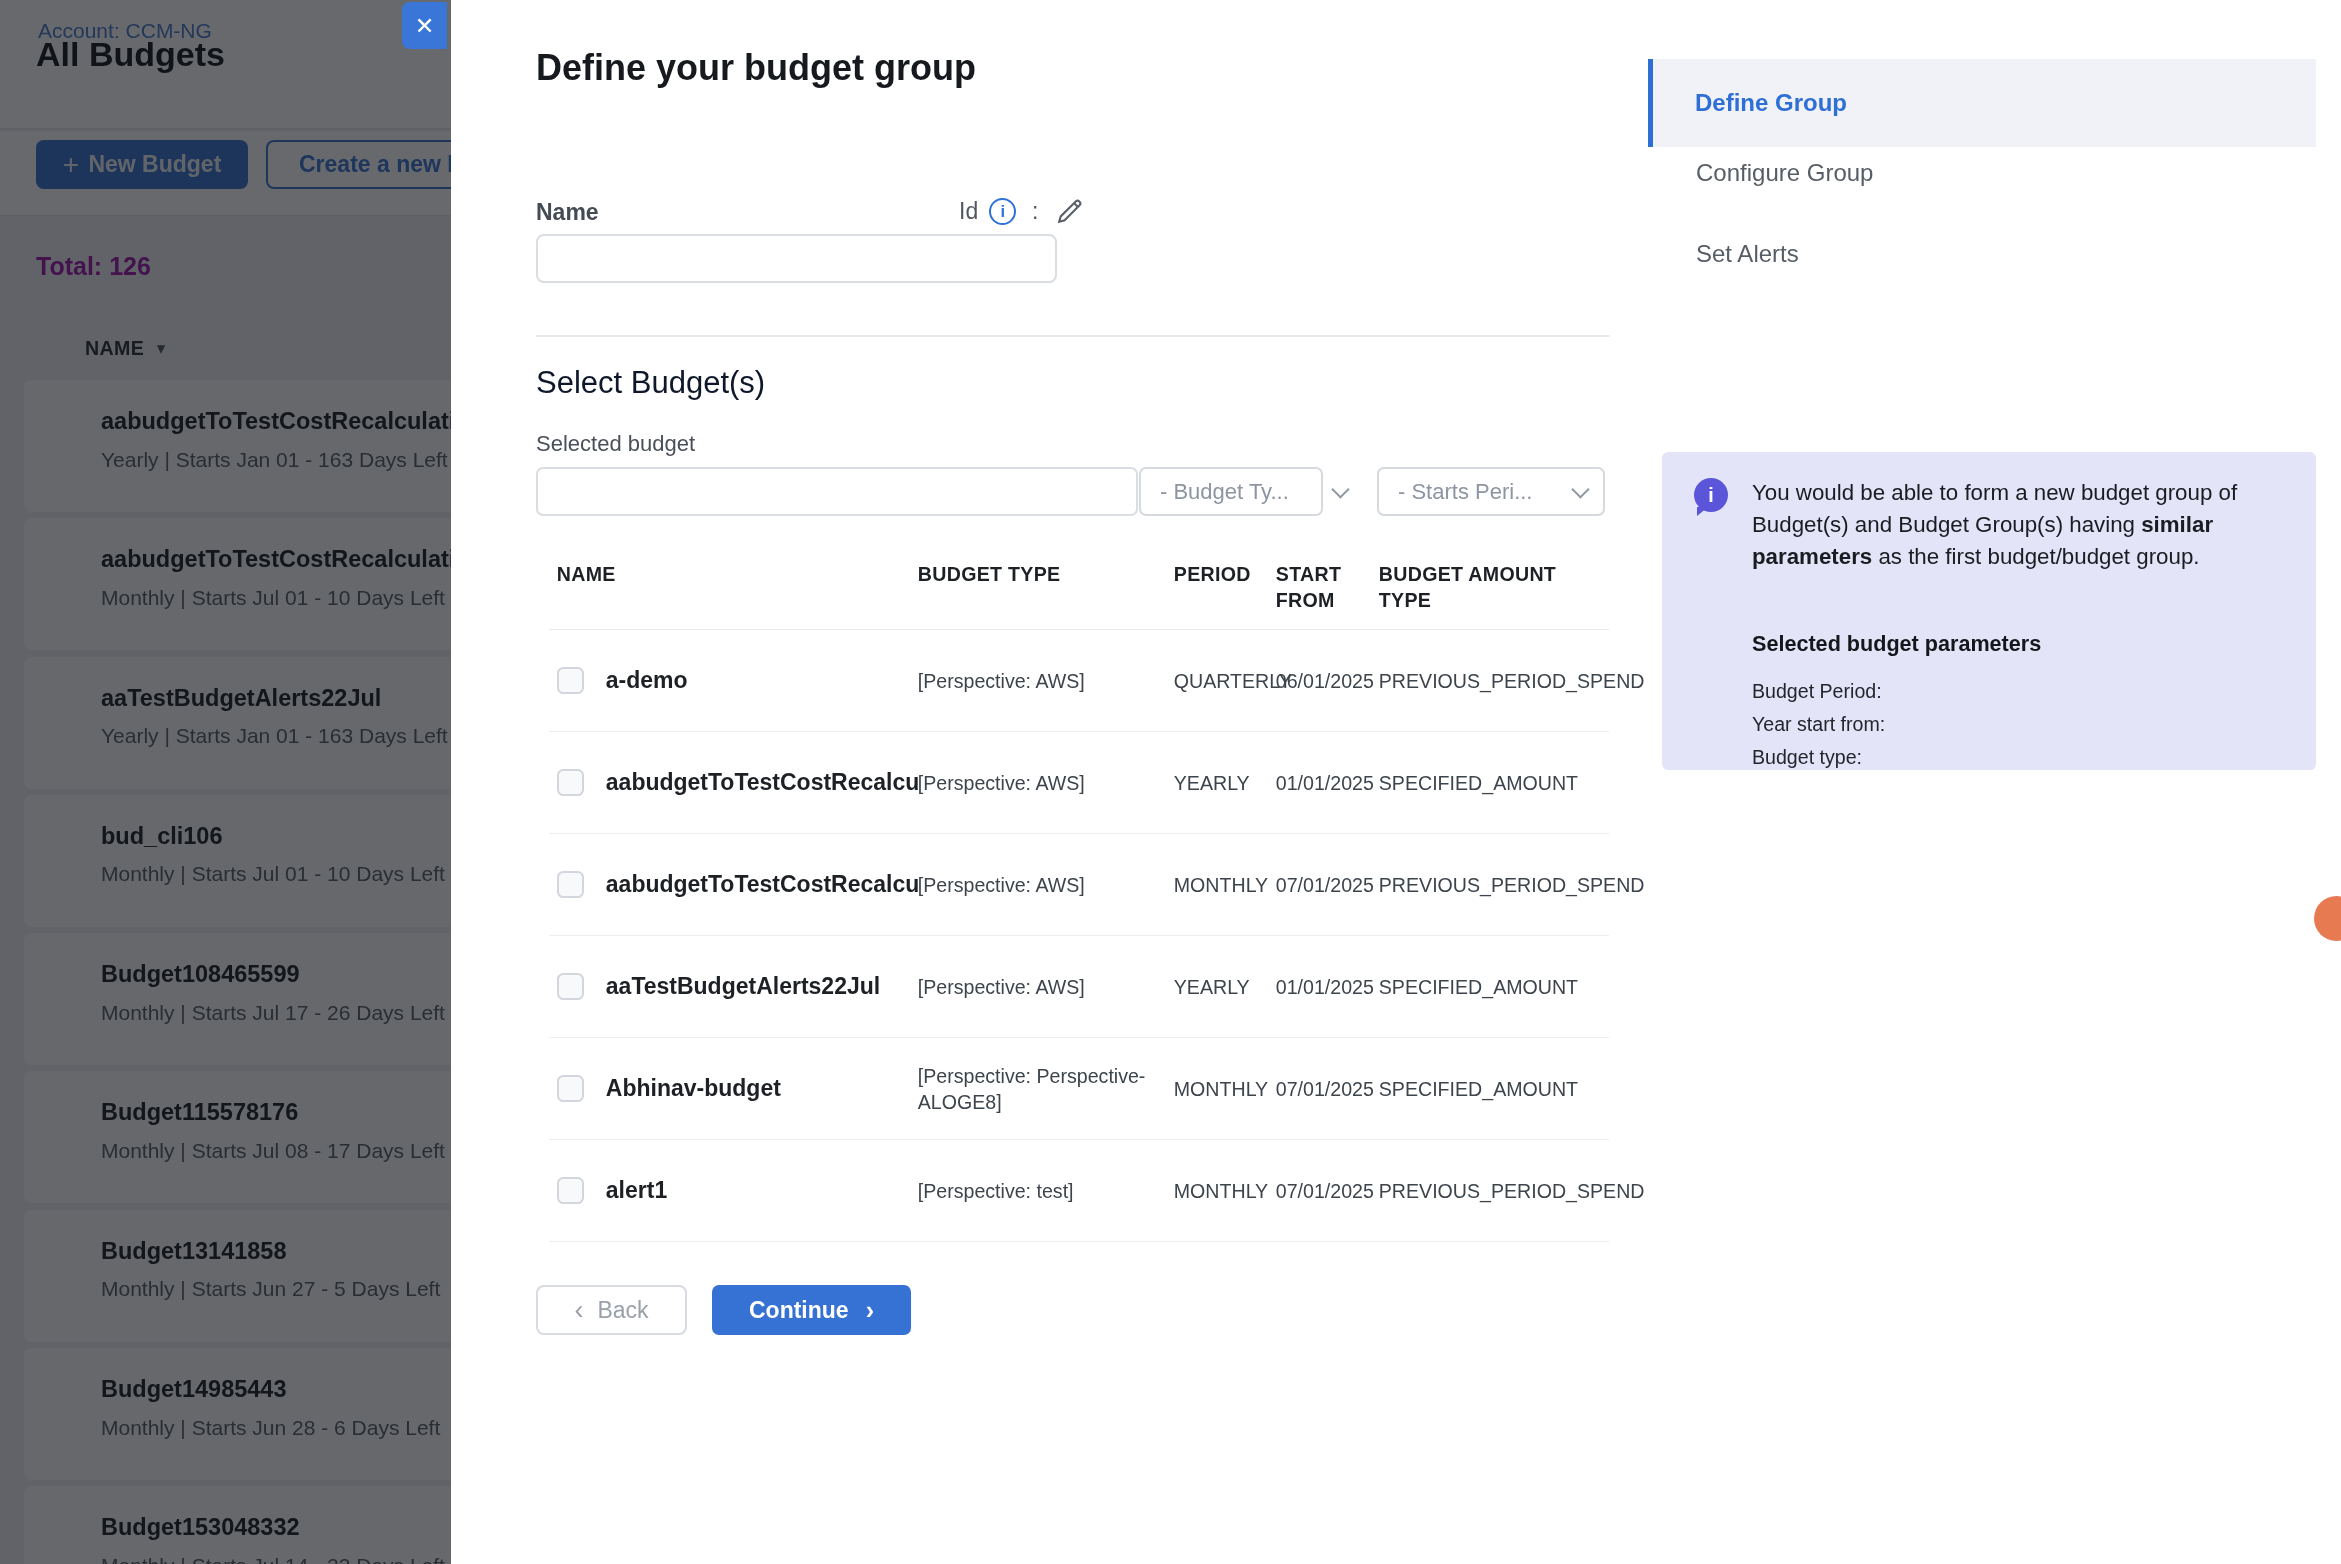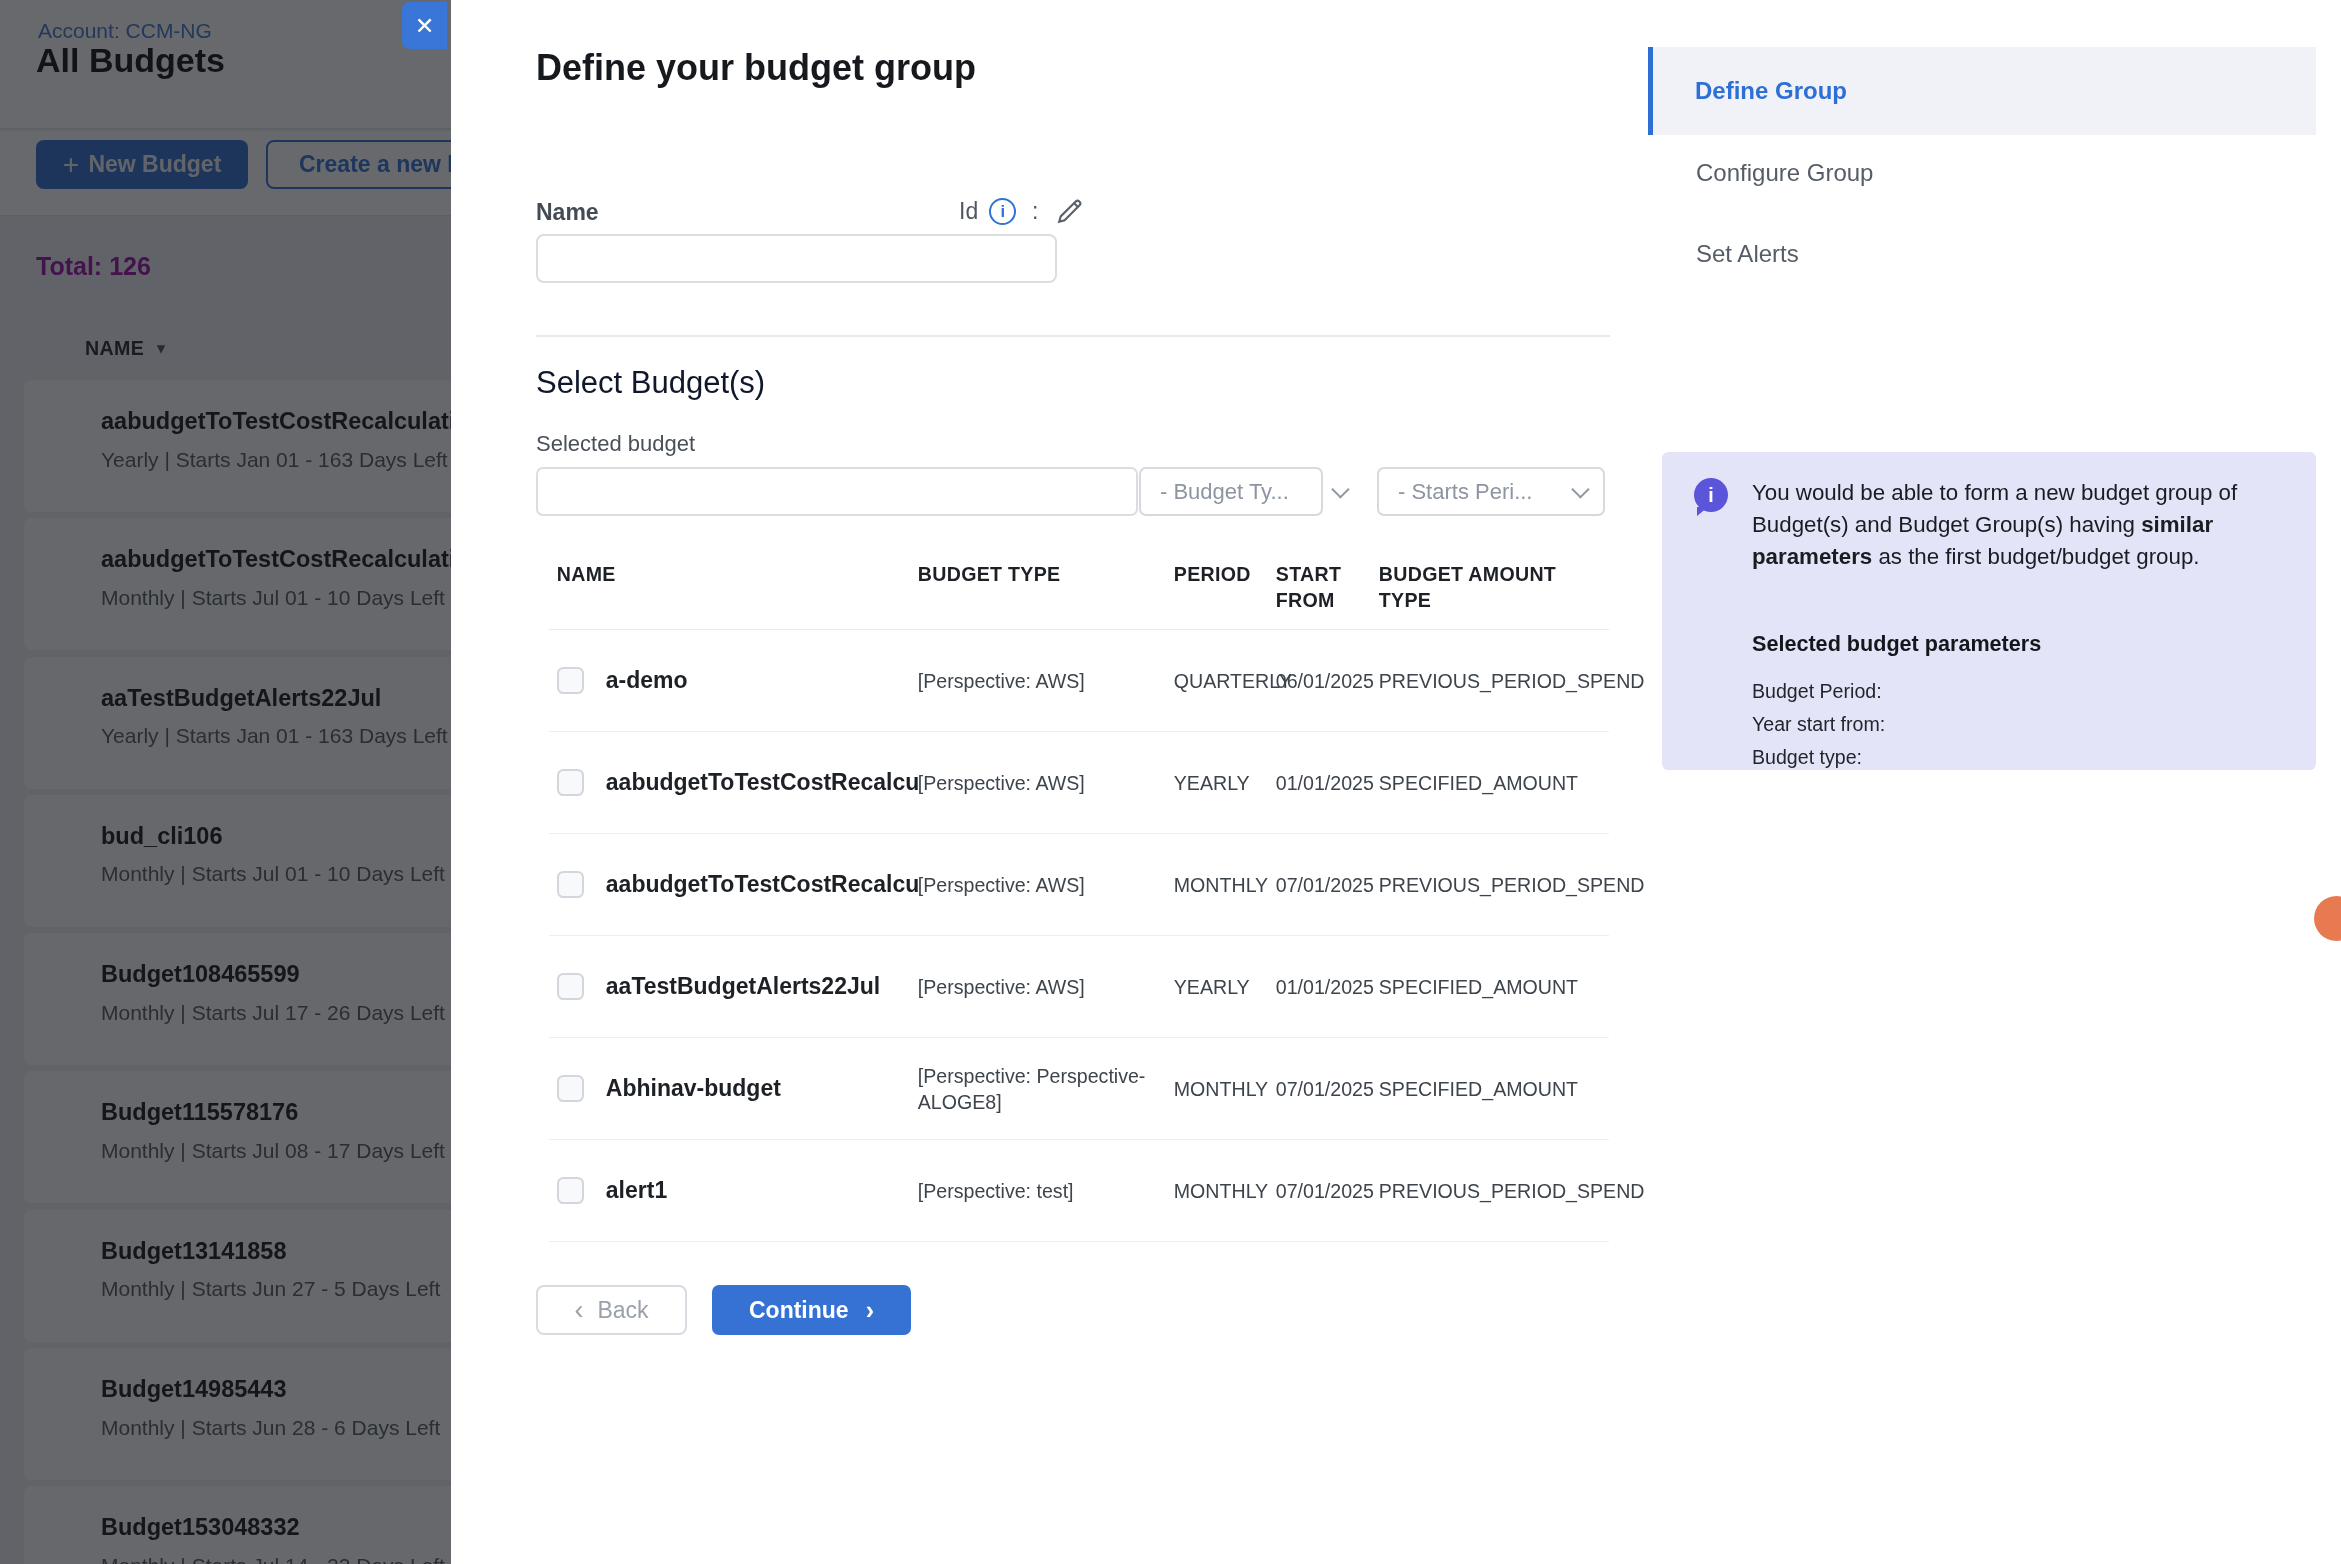--- a/index.html
+++ b/index.html
@@ -4,21 +4,21 @@
 <style>
   * { margin:0; padding:0; box-sizing:border-box; }
   html,body { width:2342px; height:1564px; overflow:hidden;
     font-family:"Liberation Sans","DejaVu Sans",sans-serif; background:#eef0f3; }
 
   
   .page { position:absolute; inset:0; background:#eef0f3; }
   .page-header { position:absolute; left:0; top:0; right:0; height:129px;
     background:#ffffff; border-bottom:1.6px solid #e3e5e9; }
   .account-link { position:absolute; left:38px; top:19px; font-size:21px; color:#4d7fd0; }
-  .page-title { position:absolute; left:36px; top:41px; font-size:34px; font-weight:700; color:#1b1f23; }
+  .page-title { position:absolute; left:36px; top:35px; font-size:34px; font-weight:700; color:#1b1f23; }
   .toolbar { position:absolute; left:0; top:131px; right:0; height:85px;
     background:#ffffff; border-bottom:1.6px solid #e3e5e9; }
   .btn-new-budget { position:absolute; left:36px; top:9.4px; width:212px; height:49px;
     background:#4178d2; color:#eef3fa; border:none; border-radius:7.8px;
     font-size:23px; font-weight:700; font-family:inherit; display:flex; align-items:center; justify-content:center; gap:9.4px; }
   .btn-new-budget .plus { font-size:28px; font-weight:400; line-height:1; }
   .btn-create-group { position:absolute; left:266px; top:9.4px; width:329px; height:49px;
     background:#ffffff; color:#3f78d4; border:2.4px solid #3f78d4; border-radius:7.8px;
     font-size:23px; font-weight:700; font-family:inherit; display:flex; align-items:center; justify-content:flex-start; padding-left:31px; white-space:nowrap; overflow:hidden; }
   .total-label { position:absolute; left:36px; top:252px; font-size:25px; font-weight:700; color:#a21caf; }
@@ -88,21 +88,21 @@
   .back-btn .bchev { font-size:27px; line-height:1; }
   .continue-btn { position:absolute; left:261px; top:1285px; width:199px; height:50px;
     background:#3672d4; border:none; border-radius:7px; color:#ffffff;
     font-size:23px; font-weight:600; font-family:inherit; display:flex; align-items:center; justify-content:center; gap:17px; }
   .continue-btn .cchev { font-size:25px; line-height:1; }
 
   
   .step { position:absolute; left:1197px; width:668px; height:88px; display:flex; align-items:center;
     padding-left:48px; font-size:24px; color:#575d66; }
   .step.active { background:#f1f2f8; border-left:5.5px solid #2e6fd6; padding-left:42px;
-    color:#2e6fd6; font-weight:700; }
+    color:#2e6fd6; font-weight:700;margin-top:12px; }
 
   
   .info-panel { position:absolute; left:1211px; top:452px; width:654px; height:318px;
     background:#e4e4f8; border-radius:6.3px; }
   .ip-icon { position:absolute; left:32px; top:26px; width:34px; height:34px; background:#5b55d9;
     border-radius:50%; color:#fff; font-size:19.6px; font-weight:700;
     display:flex; align-items:center; justify-content:center; }
   .ip-tail { position:absolute; left:35px; top:55px; width:0; height:0;
     border-left:11px solid #5b55d9; border-bottom:9.4px solid transparent; }
   .ip-text { position:absolute; left:90px; top:25px; width:549px; font-size:22.3px;

